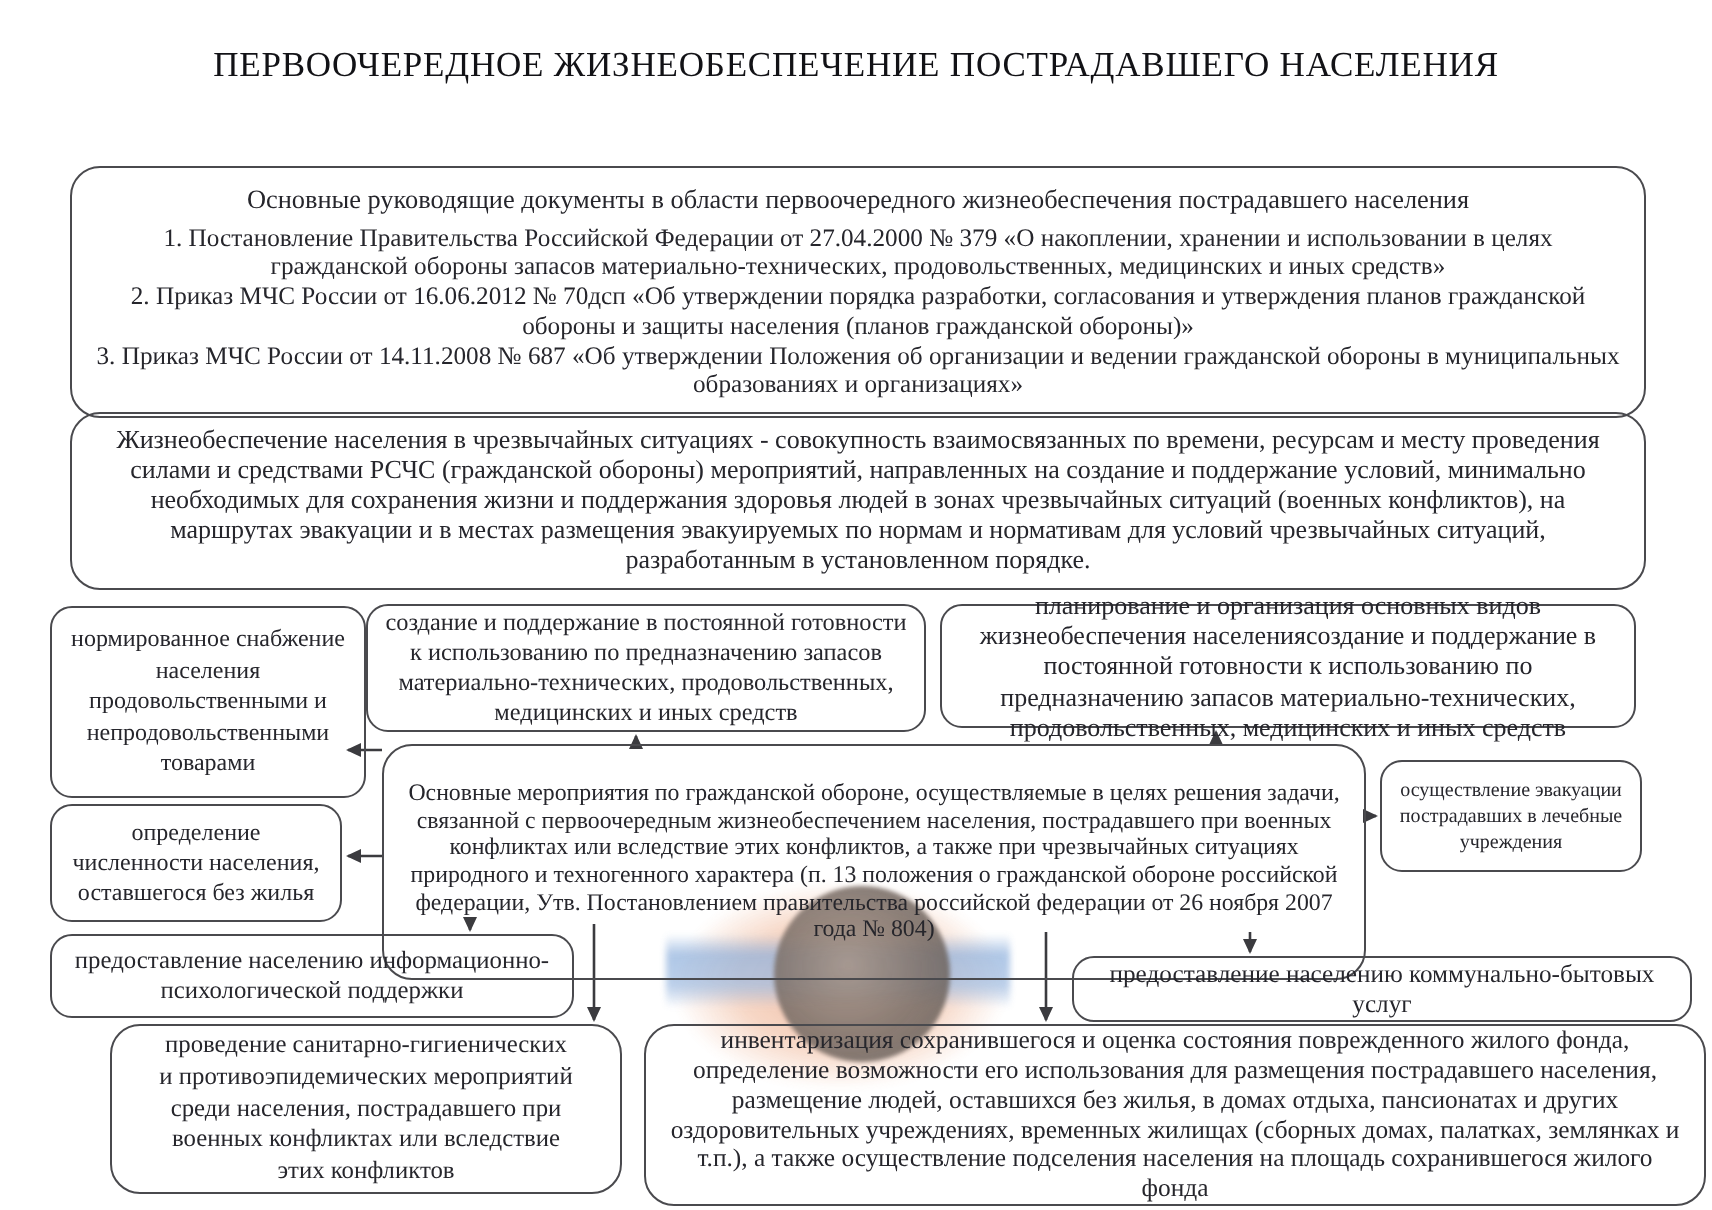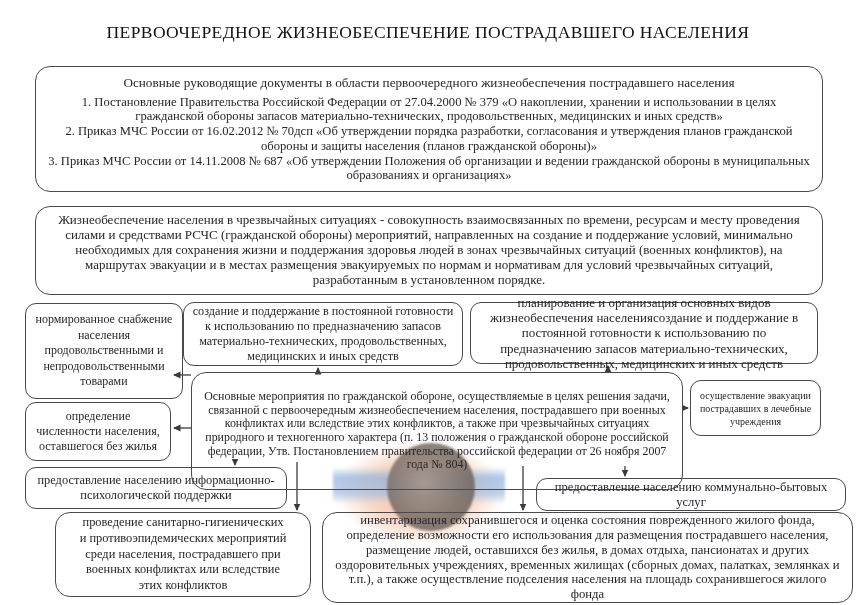--- a/index.html
+++ b/index.html
@@ -12,21 +12,21 @@
     font-size:17.5px;font-weight:normal;letter-spacing:.4px;color:#121216;
   }
   .box{
     position:absolute;box-sizing:border-box;border:1.3px solid #4a4a4e;
     background:transparent;z-index:2;
     display:flex;flex-direction:column;align-items:center;justify-content:center;
     text-align:center;line-height:1.14;
   }
   .rounded-lg{border-radius:15px;}
   .rounded-sm{border-radius:11px;}
-  .box-a{left:35px;top:66px;width:788px;height:126px;font-size:12.6px;padding:12px 10px;}
+  .box-a{left:35px;top:83px;width:788px;height:126px;font-size:12.6px;padding:12px 10px;}
   .box-a .hdr{font-size:13.2px;margin-bottom:3px;}
   .box-a .doc{margin-top:1px;}
   .box-b{left:35px;top:206px;width:788px;height:89px;font-size:13px;padding:4px 14px;}
   .box-c{left:25px;top:303px;width:158px;height:96px;font-size:12px;padding:3px 6px;line-height:1.3;}
   .box-d{left:183px;top:302px;width:280px;height:64px;font-size:12.2px;padding:3px 6px;line-height:1.22;}
   .box-e{left:470px;top:302px;width:348px;height:62px;font-size:13px;padding:3px 8px;line-height:1.18;}
   .box-f{left:191px;top:372px;width:492px;height:118px;font-size:11.9px;padding:3px 6px;line-height:1.14;}
   .box-g{left:690px;top:380px;width:131px;height:56px;font-size:10px;padding:3px 6px;line-height:1.3;}
   .box-h{left:25px;top:402px;width:146px;height:59px;font-size:12px;padding:3px 6px;line-height:1.25;}
   .box-i{left:25px;top:467px;width:262px;height:42px;font-size:12.4px;padding:3px 8px;line-height:1.25;}
@@ -55,21 +55,21 @@
 
   <div class="watermark">
     <div class="wm-orange"></div>
     <div class="wm-blue"></div>
     <div class="wm-circle"></div>
   </div>
 
   <div class="box box-a rounded-lg">
     <div class="hdr">Основные руководящие документы в области первоочередного жизнеобеспечения пострадавшего населения</div>
     <div class="doc">1. Постановление Правительства Российской Федерации от 27.04.2000 № 379 «О накоплении, хранении и использовании в целях гражданской обороны запасов материально-технических, продовольственных, медицинских и иных средств»</div>
-    <div class="doc">2. Приказ МЧС России от 16.02.2012 № 70дсп «Об утверждении порядка разработки, согласования и утверждения планов гражданской обороны и защиты населения (планов гражданской обороны)»</div>
+    <div class="doc">2. Приказ МЧС России от 16.06.2012 № 70дсп «Об утверждении порядка разработки, согласования и утверждения планов гражданской обороны и защиты населения (планов гражданской обороны)»</div>
     <div class="doc">3. Приказ МЧС России от 14.11.2008 № 687 «Об утверждении Положения об организации и ведении гражданской обороны в муниципальных образованиях и организациях»</div>
   </div>
 
   <div class="box box-b rounded-lg">Жизнеобеспечение населения в чрезвычайных ситуациях - совокупность взаимосвязанных по времени, ресурсам и месту проведения силами и средствами РСЧС (гражданской обороны) мероприятий, направленных на создание и поддержание условий, минимально необходимых для сохранения жизни и поддержания здоровья людей в зонах чрезвычайных ситуаций (военных конфликтов), на маршрутах эвакуации и в местах размещения эвакуируемых по нормам и нормативам для условий чрезвычайных ситуаций, разработанным в установленном порядке.</div>
 
   <div class="box box-c rounded-sm">нормированное снабжение населения продовольственными и непродовольственными товарами</div>
   <div class="box box-d rounded-sm">создание и поддержание в постоянной готовности к использованию по предназначению запасов материально-технических, продовольственных, медицинских и иных средств</div>
   <div class="box box-e rounded-sm">планирование и организация основных видов жизнеобеспечения населениясоздание и поддержание в постоянной готовности к использованию по предназначению запасов материально-технических, продовольственных, медицинских и иных средств</div>
 
   <div class="box box-f rounded-lg">Основные мероприятия по гражданской обороне, осуществляемые в целях решения задачи, связанной с первоочередным жизнеобеспечением населения, пострадавшего при военных конфликтах или вследствие этих конфликтов, а также при чрезвычайных ситуациях природного и техногенного характера (п. 13 положения о гражданской обороне российской федерации, Утв. Постановлением правительства российской федерации от 26 ноября 2007 года № 804)</div>

